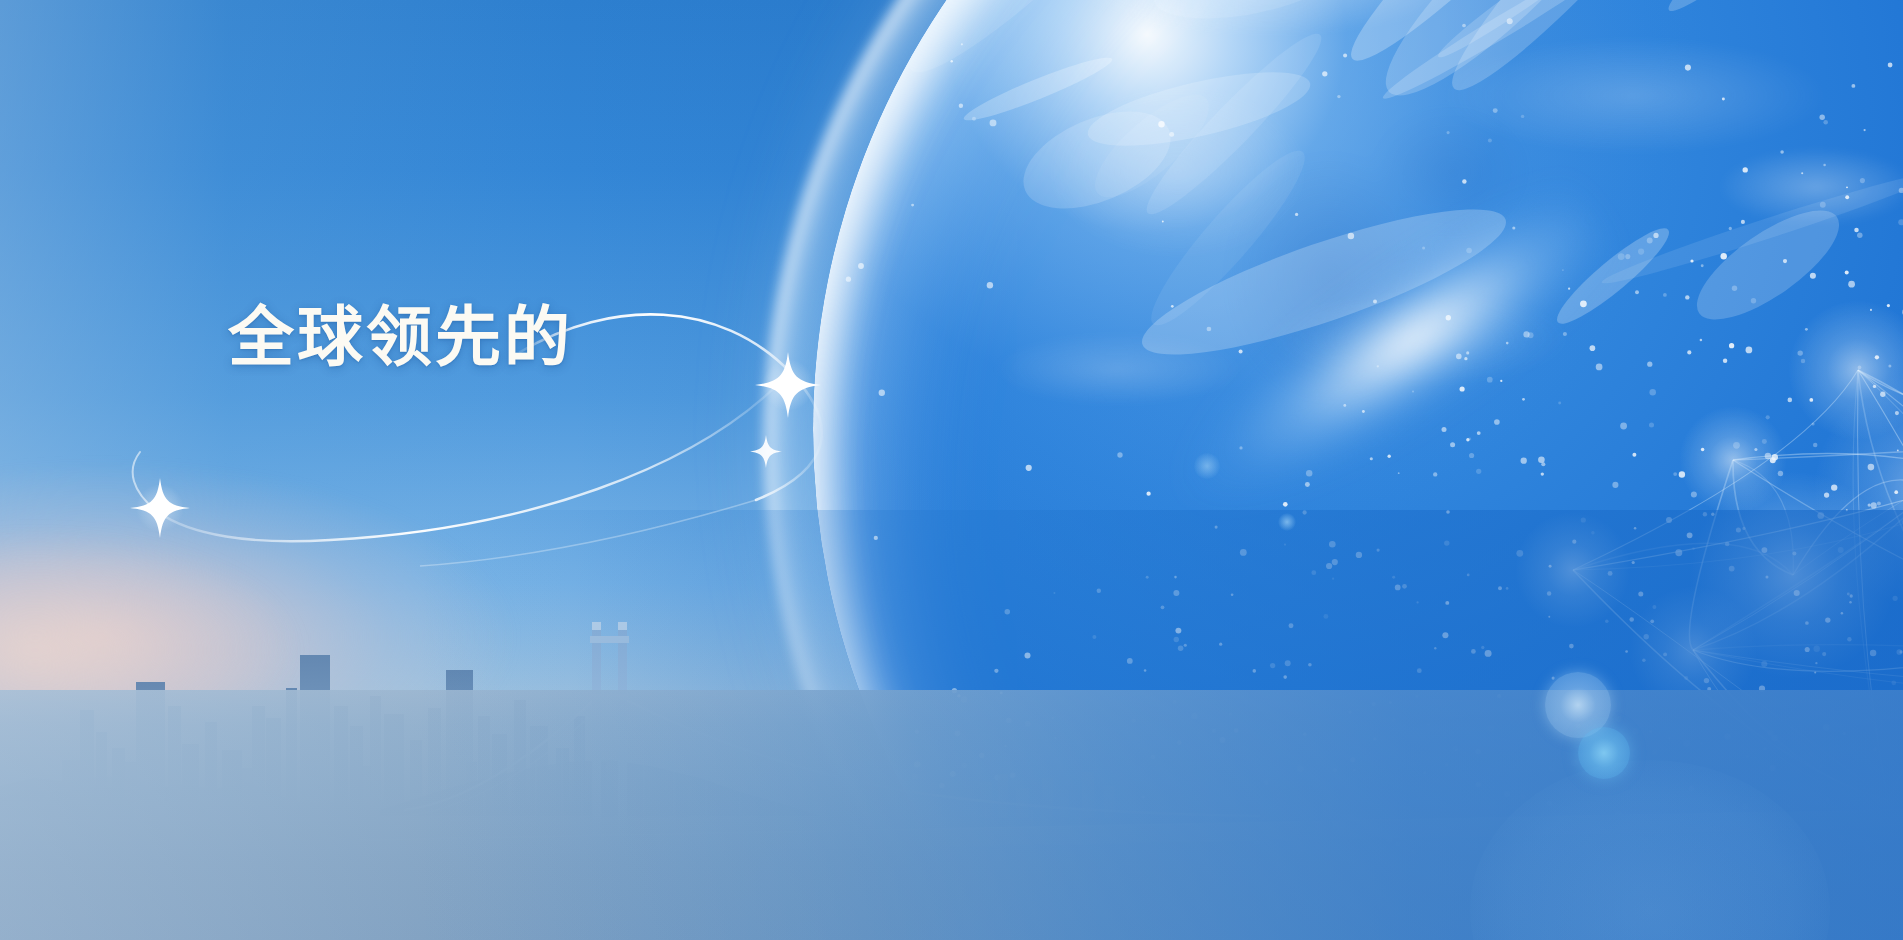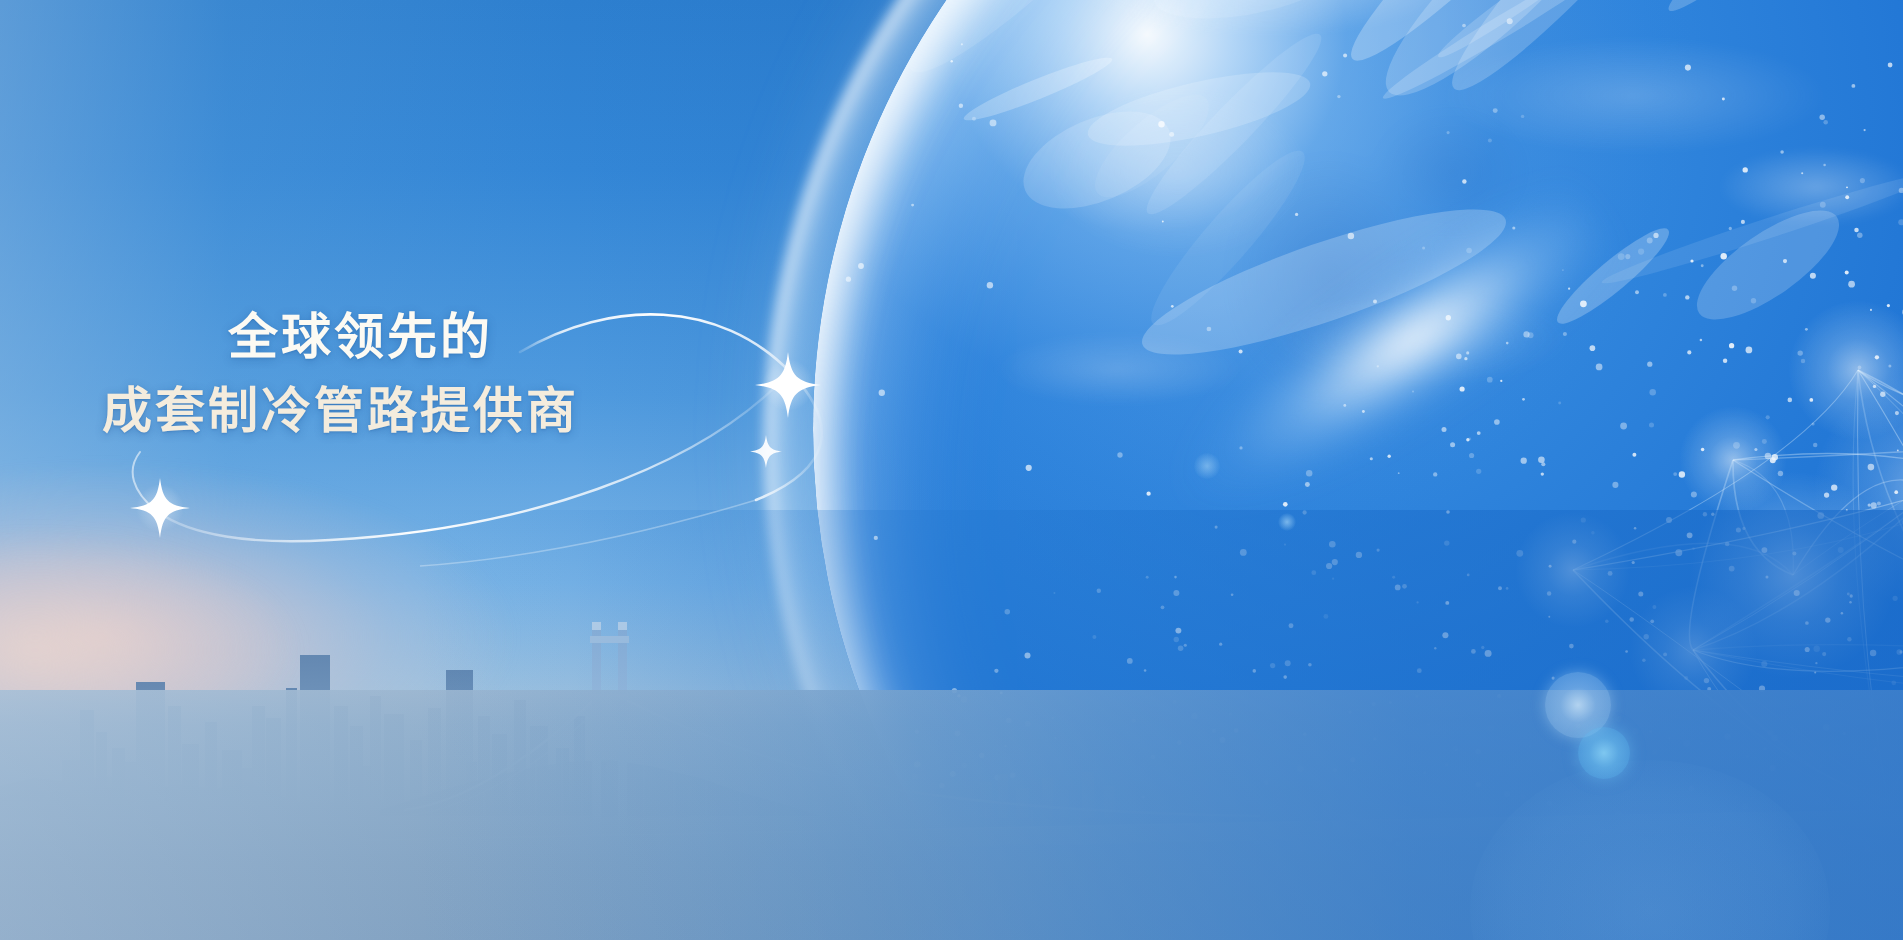--- a/index.html
+++ b/index.html
@@ -292,21 +292,21 @@
   .headline {
     position: absolute;
     left: 102px;
     top: 300px;
     width: 720px;
     z-index: 30;
   }
   .headline-line {
     font-family: "Liberation Sans", "DejaVu Sans", sans-serif;
     font-weight: 700;
-    font-size: 50px;
+    font-size: 66px;
     line-height: 74px;
     letter-spacing: 3px;
     color: #f7f1e4;
     white-space: nowrap;
     text-shadow:
       0 2px 10px rgba(18,70,140,0.30),
       0 1px 2px rgba(20,72,142,0.22);
   }
   .headline-line.l1 {
     padding-left: 126px;
@@ -1551,16 +1551,15 @@
   </div>
 
   <div class="flare flare-ghost"></div>
   <div class="flare flare-a"></div>
   <div class="flare flare-b"></div>
   <div class="flare flare-small"></div>
   <div class="flare flare-small2"></div>
 
   <div class="headline">
     <div class="headline-line l1">全球领先的</div>
-    <div class="headline-line l2">成套制冷管路提供商</div>
   </div>
 
 </div>
 
 </body></html>

